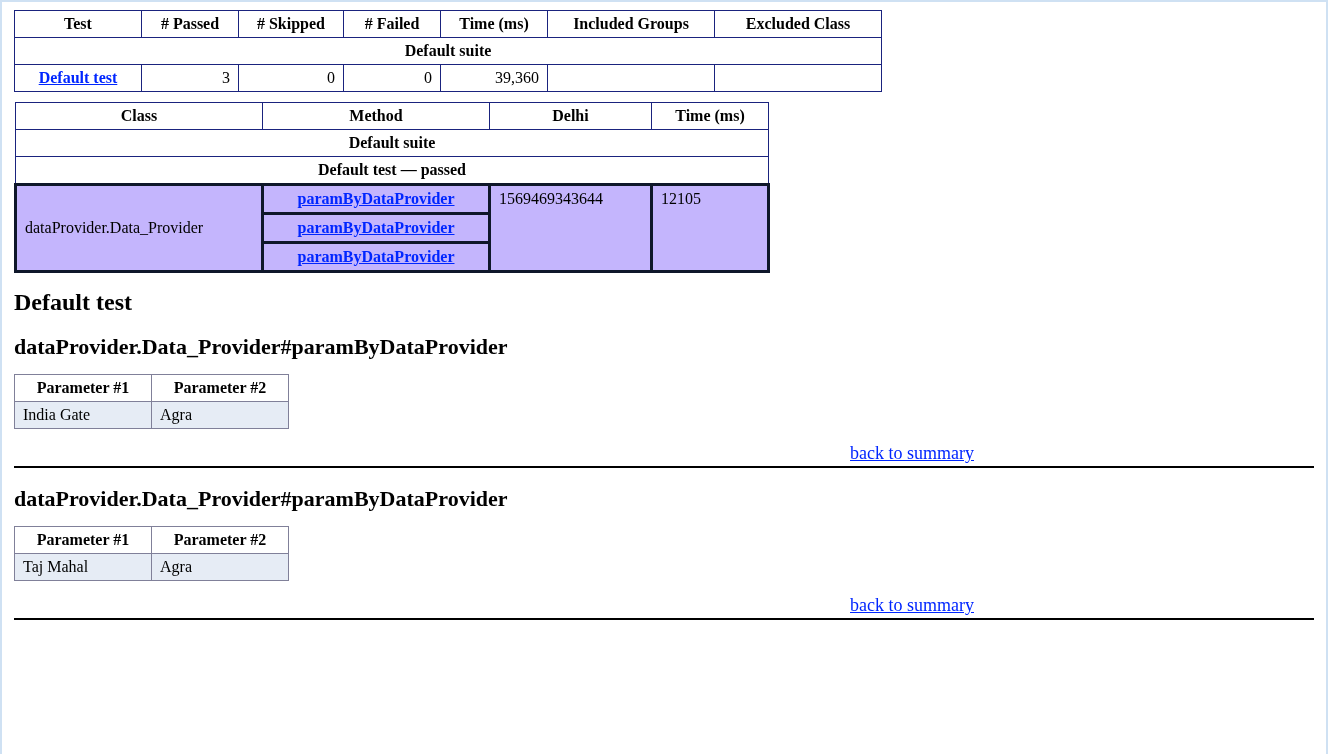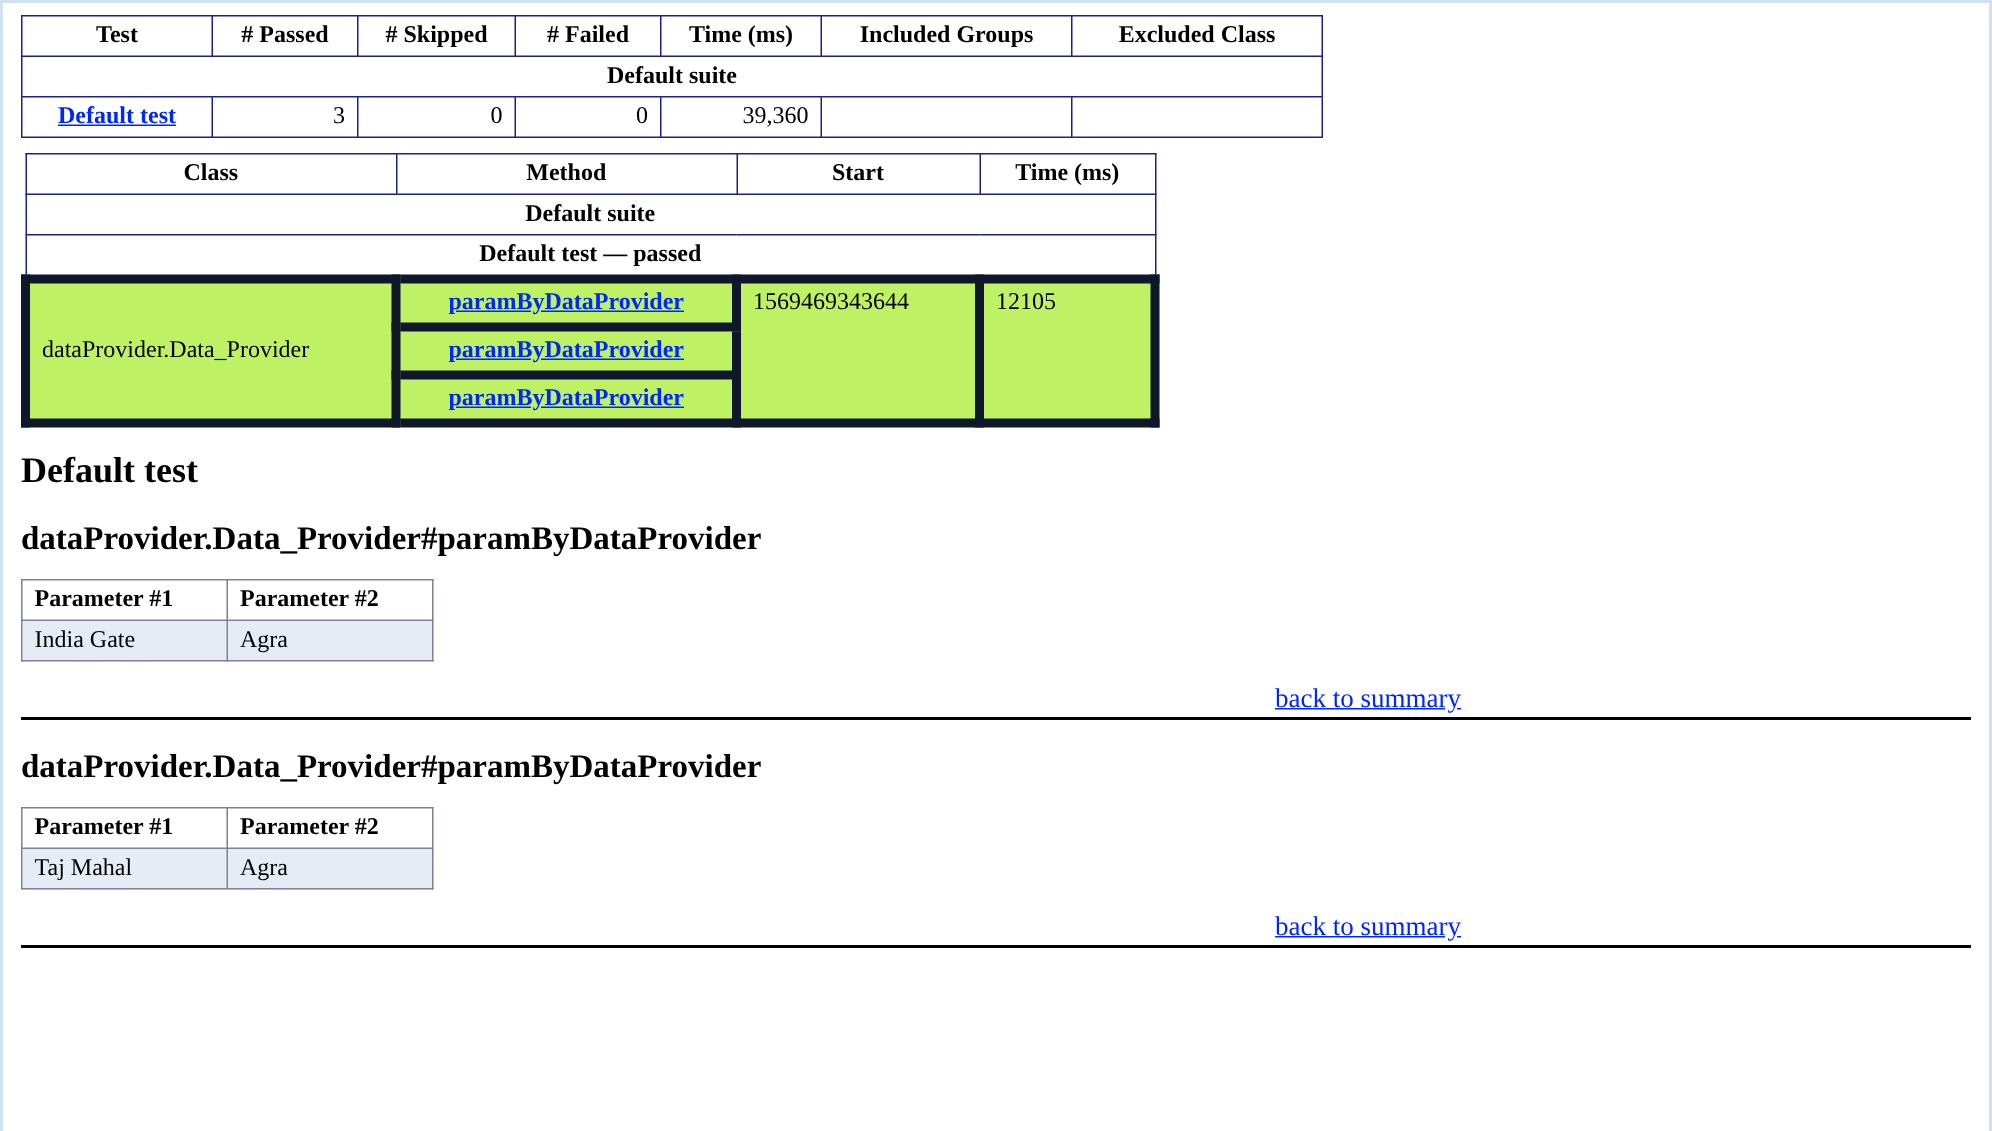--- a/index.html
+++ b/index.html
@@ -56,22 +56,22 @@
   
   .details th.class   { width: 230px; text-align:center;}
   .details th.method  { width: 210px; text-align:center;}
   .details th.start   { width: 145px; text-align:center;}
   .details th.dtime   { width: 100px; text-align:center;}
   .details .suite-row th,
   .details .status-row th {
     text-align: center;
   }
   .passed-row td {
-    background: #bef264;
-    border: 6px solid #0f172a;
+    background: #c4b5fd;
+    border: 3px solid #0f172a;
   }
   .passed-row td.method {
     text-align: center;
   }
   .passed-row a {
     color: #0026ff;
     text-decoration: underline;
     font-weight: bold;
   }
 
@@ -89,21 +89,21 @@
   h3.methodname {
     font-size: 22px;
     font-weight: bold;
     margin: 18px 0 14px 0;
   }
 
   
   table.params th {
     background: #ffffff;
     border: 1px solid #808099;
-    text-align: left;
+    text-align: center;
     font-weight: bold;
     width: 120px;
   }
   table.params td {
     background: #e6ecf5;
     border: 1px solid #808099;
   }
 
   .back-wrap {
     width: 100%;
@@ -154,21 +154,21 @@
       <td class="blank"></td>
     </tr>
   </tbody>
     </table>
 
   <table class="details">
     <tbody>
         <tr>
       <th class="class">Class</th>
       <th class="method">Method</th>
-      <th class="start">Start</th>
+      <th class="start">Delhi</th>
       <th class="dtime">Time (ms)</th>
     </tr>
     <tr class="suite-row">
       <th colspan="4">Default suite</th>
     </tr>
     <tr class="status-row">
       <th colspan="4">Default test — passed</th>
     </tr>
     <tr class="passed-row">
       <td rowspan="3">dataProvider.Data_Provider</td>

